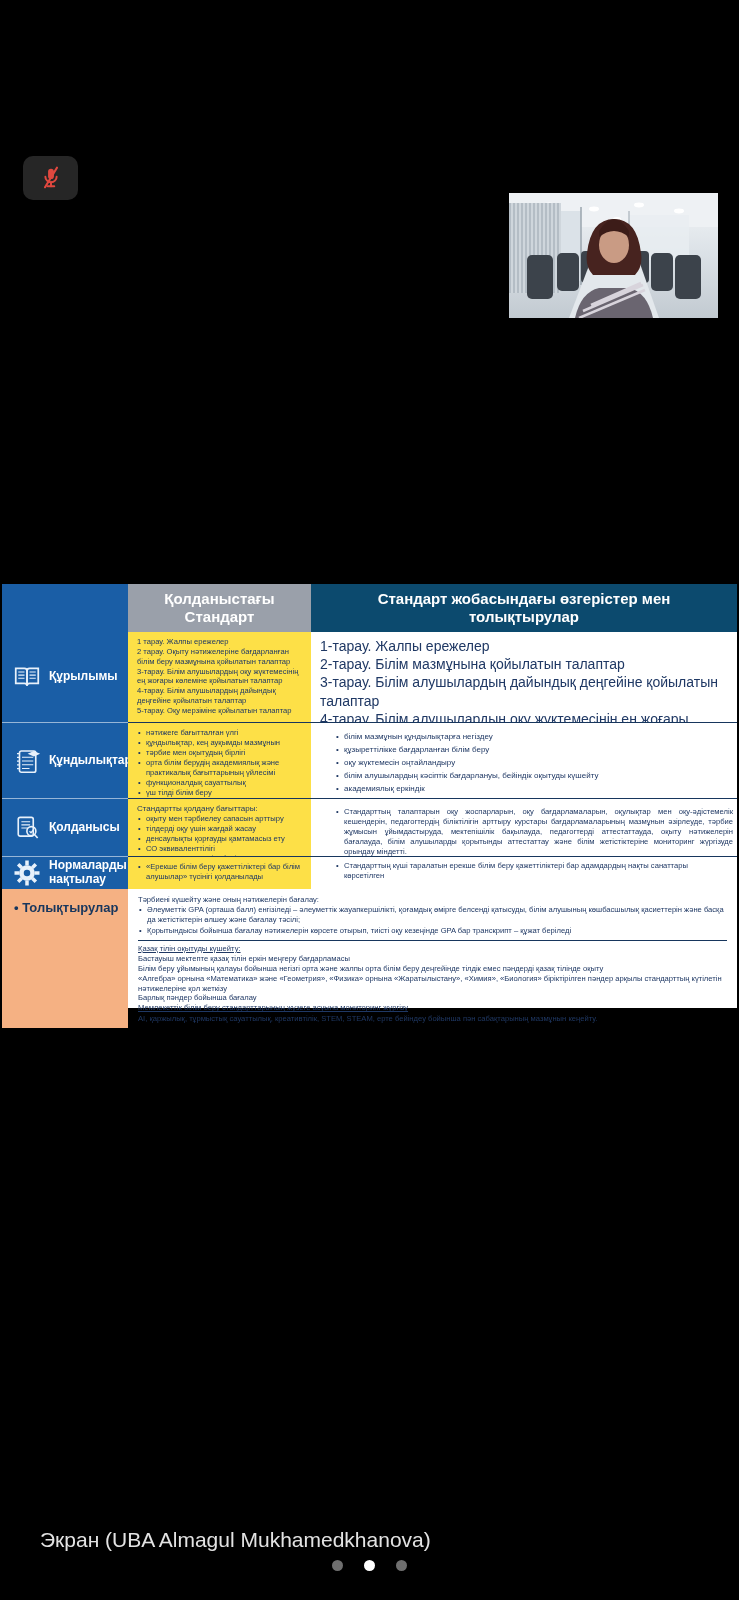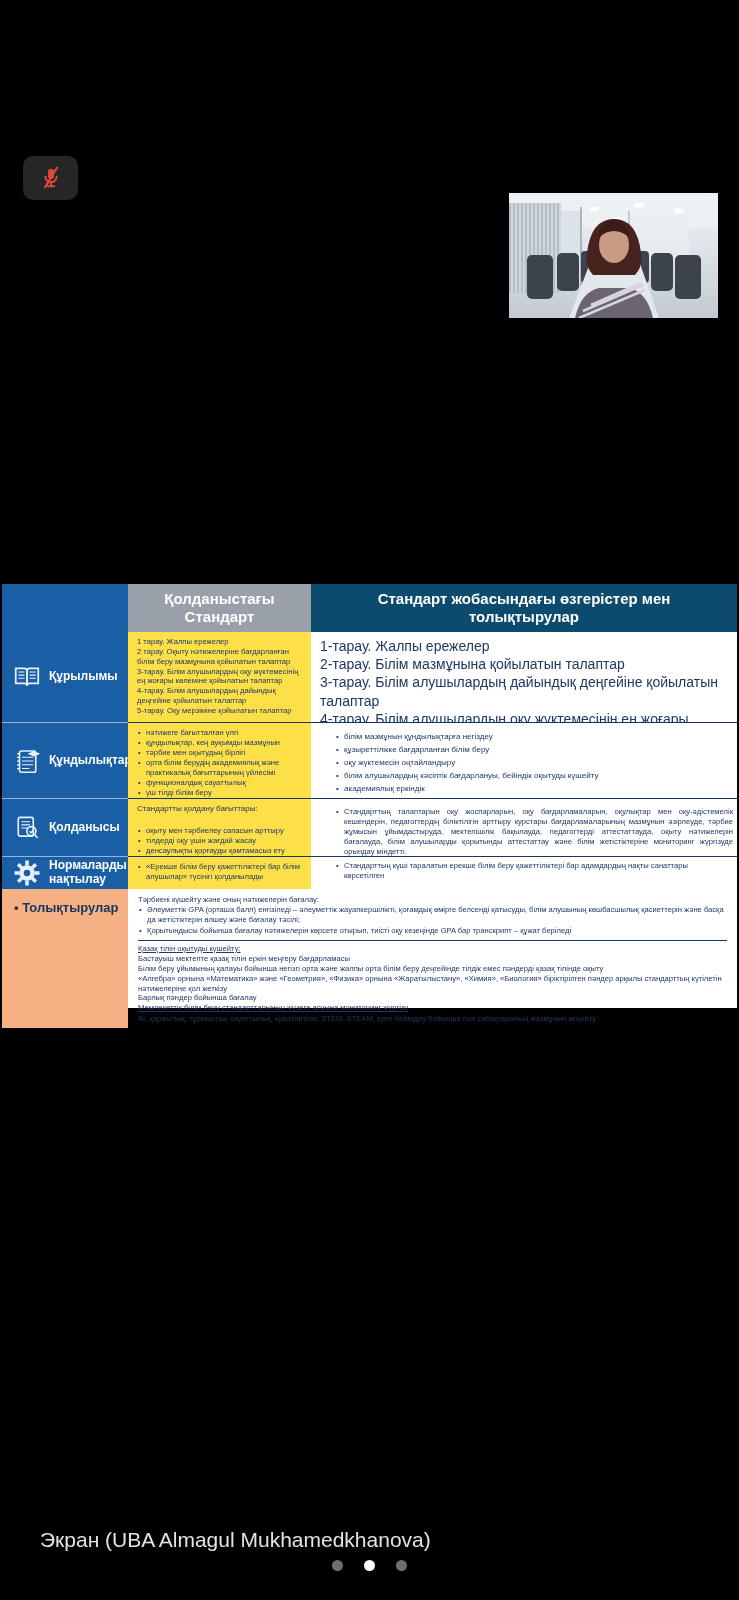--- a/index.html
+++ b/index.html
@@ -33,21 +33,21 @@
 
   .cell { padding:5px 9px 4px 9px; overflow:hidden; }
   .cell.gray { background:#fde047; }
   .cell.line { border-top:1.5px solid #17365d; }
 
   .plainlist { list-style:none; font-size:7.6px; line-height:1.3; }
   .bullets { list-style:none; font-size:7.6px; line-height:1.32; }
   .bullets li { padding-left:9px; position:relative; }
   .bullets li::before { content:"•"; position:absolute; left:1px; }
   .bullets.roomy li { margin-bottom:2.5px; }
-  .intro { font-size:8px; margin-bottom:13px; }
+  .intro { font-size:8px; margin-bottom:1px; }
   .justified li { text-align:justify; }
   .newcol .bullets { font-size:8px; }
 
   .row5 { grid-column:2 / 4; padding:6px 10px 4px 10px; font-size:7.6px; line-height:1.38; }
   .row5 .sec2 { border-top:1px solid #17365d; margin-top:4px; padding-top:3px; }
   .u { text-decoration:underline; }
   .row5 p { margin:0; }
 
   
   .share-label { position:absolute; left:40px; top:1528px; color:#e3e3e3; font-size:21px; }

